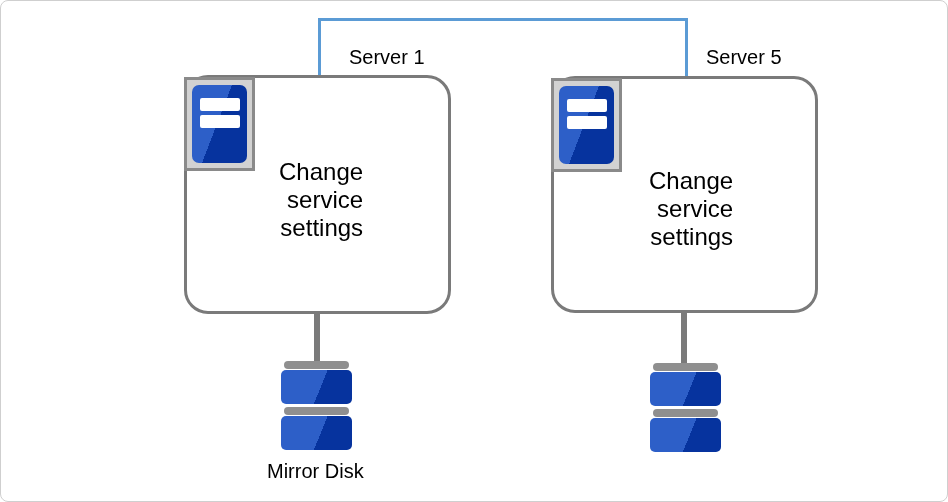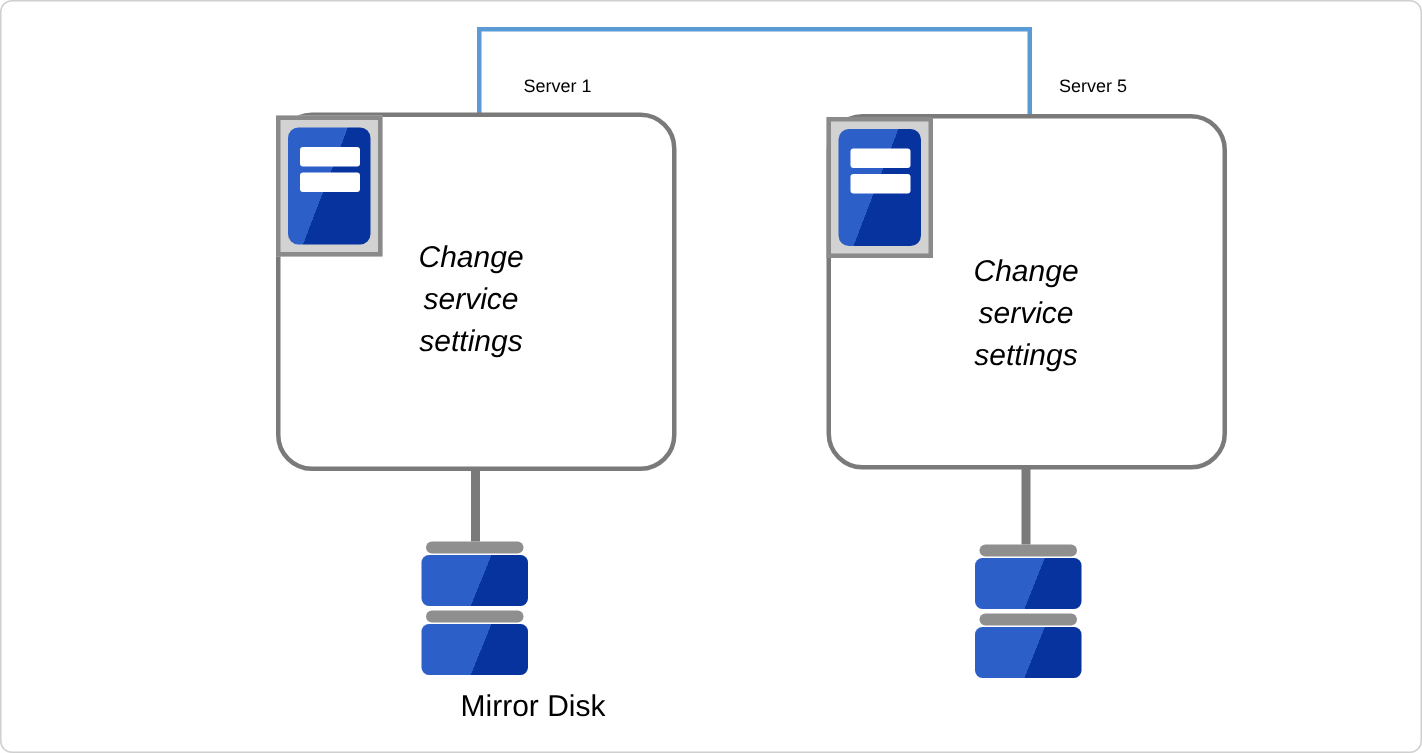--- a/index.html
+++ b/index.html
@@ -8,21 +8,21 @@
     position:relative;width:948px;height:502px;box-sizing:border-box;
     background:#fff;border:1px solid var(--frame-border,#cfcfcf);border-radius:8px;
     overflow:hidden;
   }
   .abs{position:absolute;}
   
   .net-h{left:317px;top:17px;width:370px;height:3px;background:var(--connector-blue,#5b9bd5);}
   .net-v1{left:317px;top:17px;width:3px;height:59px;background:var(--connector-blue,#5b9bd5);}
   .net-v2{left:684px;top:17px;width:3px;height:60px;background:var(--connector-blue,#5b9bd5);}
   
-  .srv-label{font-size:12px;line-height:22px;white-space:nowrap;}
+  .srv-label{font-size:20px;line-height:22px;white-space:nowrap;}
   .srv-label.s1{left:348px;top:45px;}
   .srv-label.s2{left:705px;top:45px;}
   
   .server-box{
     box-sizing:border-box;width:267px;height:239px;background:#fff;
     border:3px solid var(--line-gray,#7a7a7a);border-radius:24px;
   }
   .server-box.b1{left:183px;top:74px;}
   .server-box.b2{left:550px;top:75px;height:237px;}
   
@@ -35,21 +35,21 @@
   .icon-square.i1{left:183px;top:76px;}
   .icon-square.i2{left:550px;top:77px;}
   .server-face{
     position:relative;width:100%;height:100%;border-radius:7px;
     background:linear-gradient(111deg,var(--disk-blue-light,#2d5fc8) 47%,var(--disk-blue-dark,#06339e) 47%);
   }
   .slot{position:absolute;left:8px;width:40px;height:13px;background:#fff;border-radius:2px;}
   .slot.top{top:13px;}
   .slot.bottom{top:30px;}
   
-  .box-text{font-size:20px;line-height:28px;text-align:center;font-style:italic;}
+  .box-text{font-size:24px;line-height:28px;text-align:right;}
   .box-text.t1{left:278px;top:157px;}
   .box-text.t2{left:648px;top:166px;}
   .box-text div{white-space:nowrap;}
   
   .disk-link{width:6px;background:var(--line-gray,#7a7a7a);}
   .disk-link.d1{left:313px;top:312px;height:48px;}
   .disk-link.d2{left:680px;top:311px;height:51px;}
   
   .disk-stack{width:71px;height:89px;}
   .disk-stack.ds1{left:280px;top:360px;}
@@ -57,21 +57,21 @@
   .disk-cap{position:absolute;left:3px;width:65px;height:8px;border-radius:4px;background:var(--cap-gray,#8f8f8f);}
   .disk-cap.c1{top:0;}
   .disk-cap.c2{top:46px;}
   .platter{
     position:absolute;left:0;width:71px;height:34px;border-radius:5px;
     background:linear-gradient(112deg,var(--disk-blue-light,#2d5fc8) 55%,var(--disk-blue-dark,#06339e) 55%);
   }
   .platter.p1{top:9px;}
   .platter.p2{top:55px;}
   
-  .disk-caption{left:266px;top:459px;font-size:20px;white-space:nowrap;margin-left:40px;}
+  .disk-caption{left:266px;top:459px;font-size:20px;white-space:nowrap;}
 </style>
 </head>
 <body>
 
 <div class="stage">
 
   <div class="abs net-h"></div>
   <div class="abs net-v1"></div>
   <div class="abs net-v2"></div>
 

